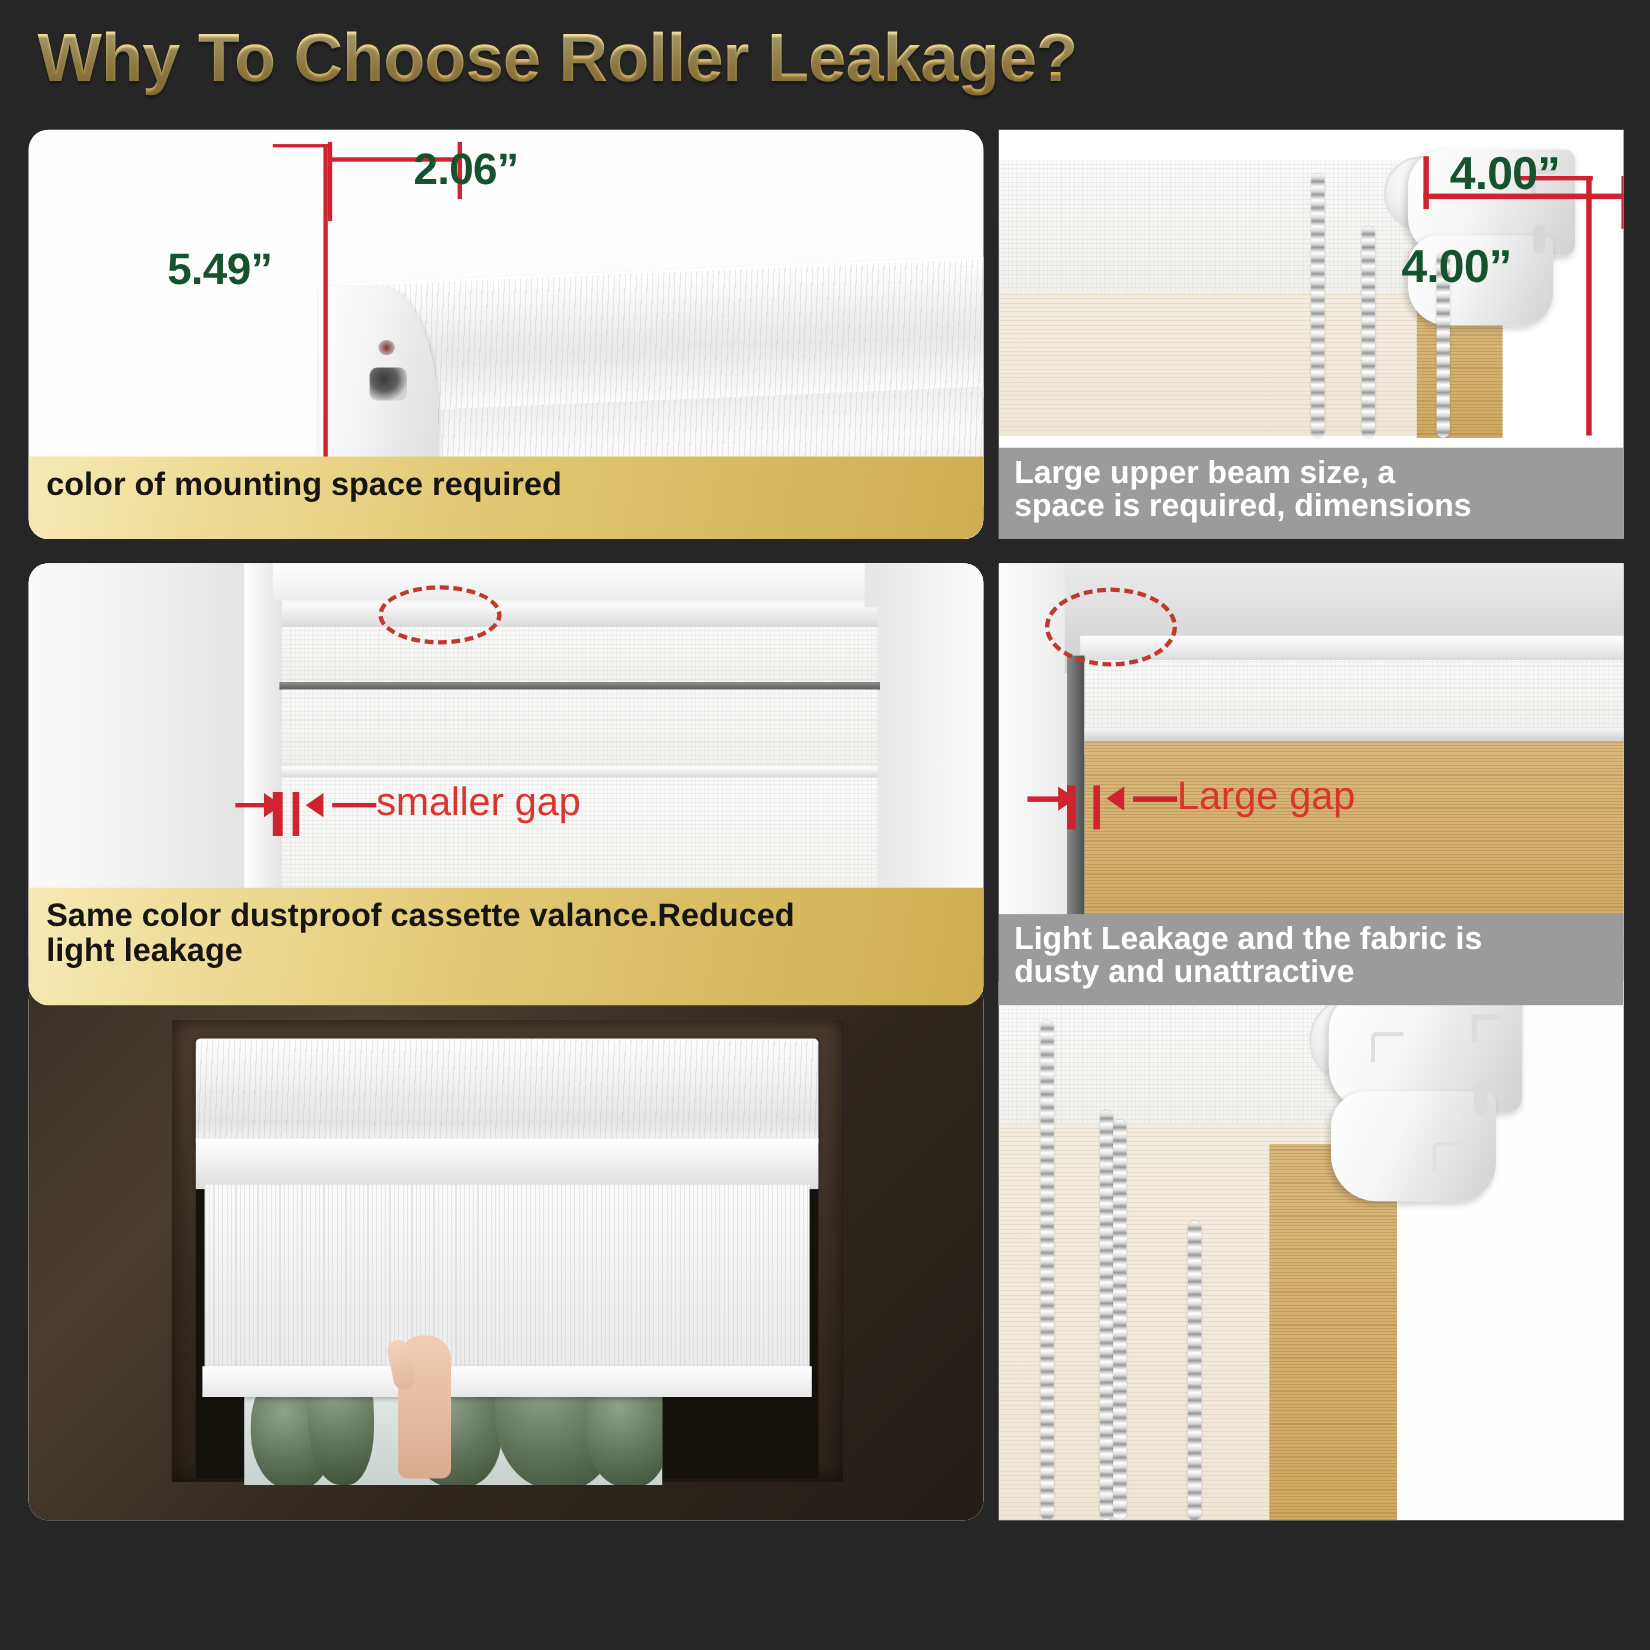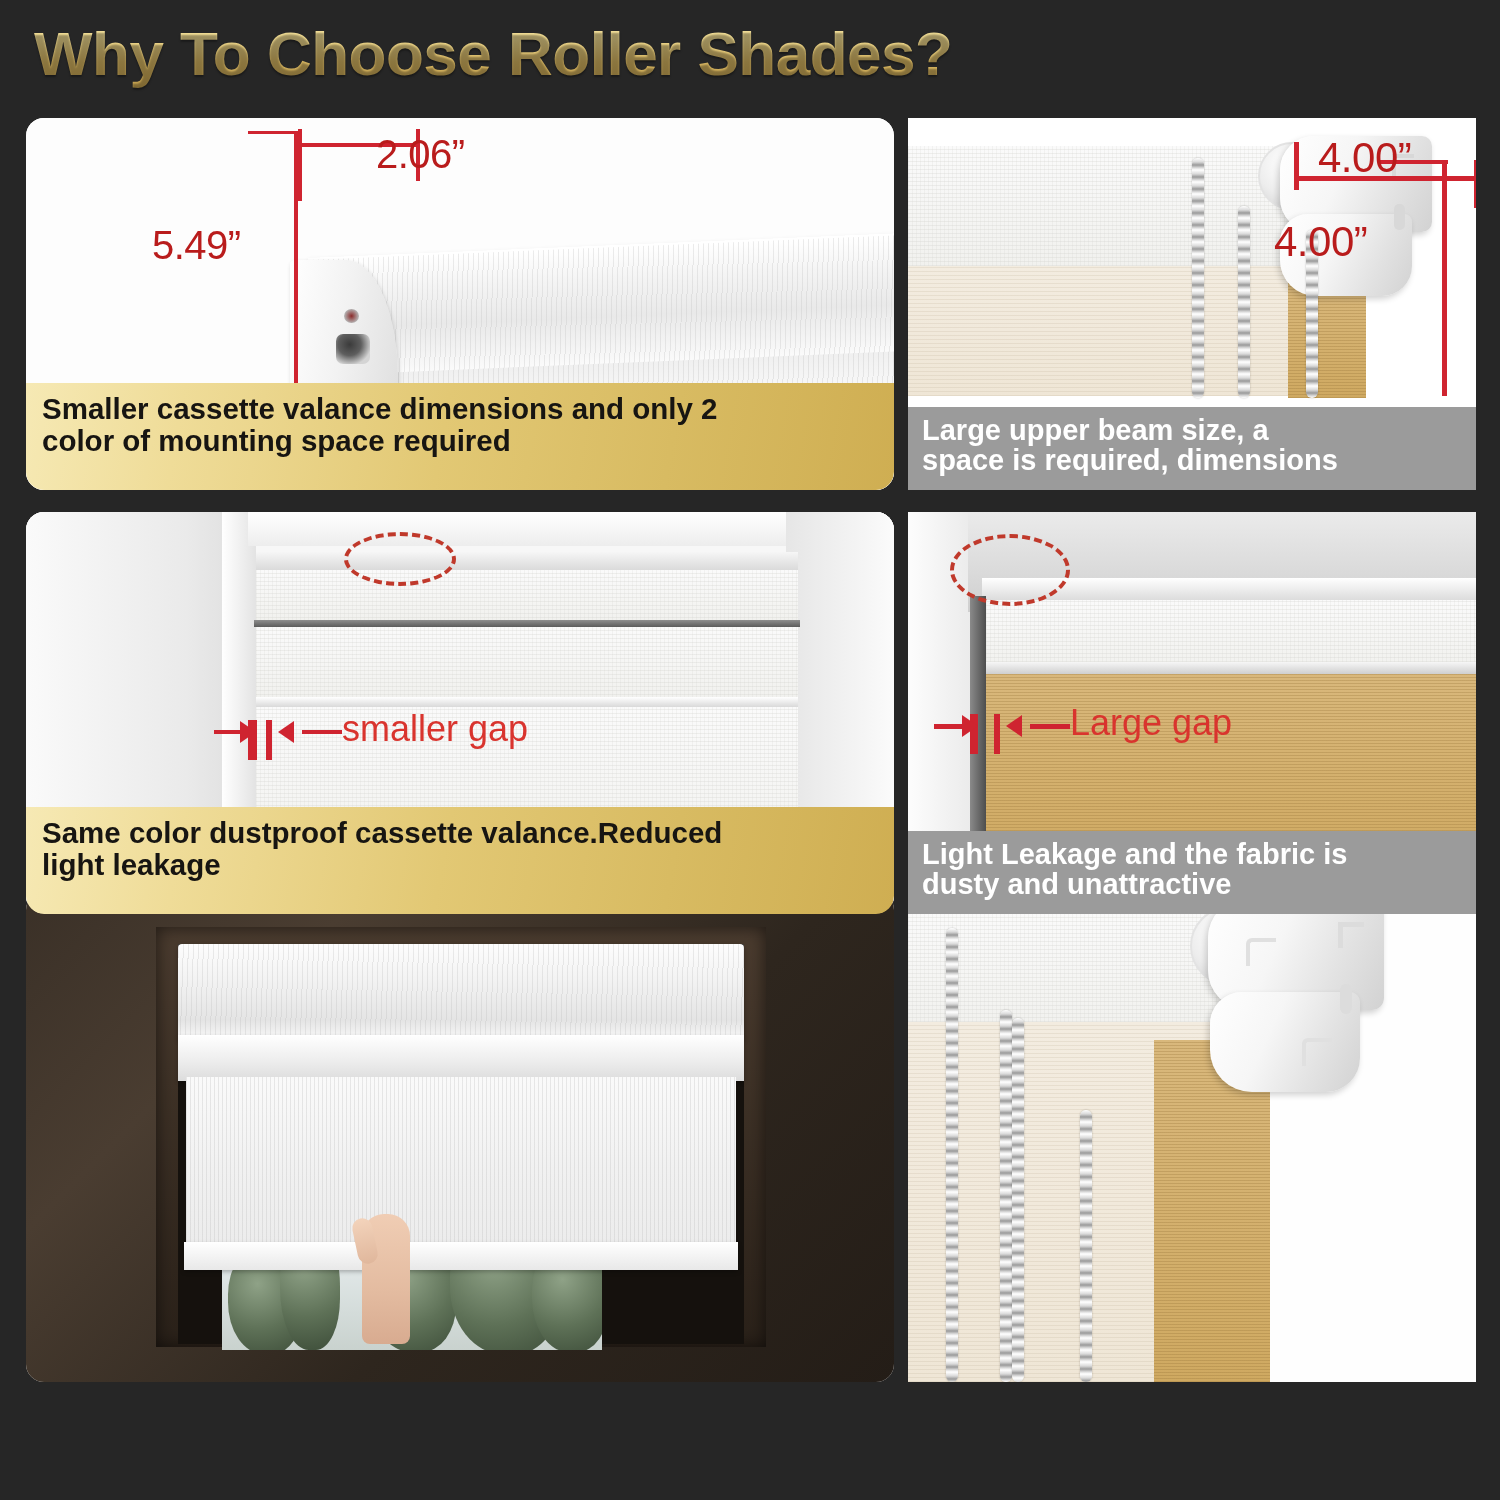--- a/index.html
+++ b/index.html
@@ -47,21 +47,21 @@
     padding-bottom:34px;
   }
   .caption.gray {
     background:#9b9b9b; color:#ffffff; font-size:29px;
     padding:8px 14px 14px 14px;
   }
   .cap-line { display:block; white-space:nowrap; }
 
   
   .dimtxt {
-    position:absolute; color:#b91c1c; font-weight:normal;
+    position:absolute; color:#14532d; font-weight:bold;
     white-space:nowrap; z-index:30; letter-spacing:-0.5px;
   }
   .dimline { position:absolute; background:#cf2430; z-index:29; }
   .redlabel { position:absolute; color:#d9342e; white-space:nowrap; z-index:30; }
 
   
   .p1-bg { position:absolute; inset:0; background:#fdfdfd; }
   .p1-valance {
     position:absolute; left:282px; top:140px; width:640px; height:128px;
     background:linear-gradient(180deg,#ffffff 0%,#f4f4f4 25%,#e9e9e9 55%,#f7f7f7 85%,#ffffff 100%);
@@ -204,21 +204,21 @@
     position:absolute; left:158px; top:350px; width:554px; height:28px;
     background:linear-gradient(180deg,#ffffff,#e8e8e8);
     box-shadow:0 2px 4px rgba(0,0,0,.25);
     z-index:5;
   }
 </style>
 </head>
 <body>
 
 <div id="title-bar">
-  <div id="page-title">Why To Choose Roller Shades?</div>
+  <div id="page-title">Why To Choose Roller Leakage?</div>
 </div>
 
 <div class="panel left r1">
   <div class="scene">
     <div class="p1-bg"></div>
     <div class="p1-valance"></div>
     <div class="p1-lower"></div>
     <div class="p1-endcap"></div>
     <div class="p1-screw3"></div>
     <div class="p1-screw1"></div>
@@ -228,21 +228,20 @@
     <div class="dimline" style="left:272px; top:11px; width:4px; height:72px;"></div>
     <div class="dimline" style="left:390px; top:11px; width:4px; height:52px;"></div>
     <div class="dimtxt" style="left:350px; top:14px; font-size:40px;">2.06”</div>
 
     <div class="dimline" style="left:268px; top:13px; width:4px; height:332px;"></div>
     <div class="dimline" style="left:222px; top:13px; width:50px; height:3px;"></div>
     <div class="dimline" style="left:222px; top:342px; width:50px; height:3px;"></div>
     <div class="dimtxt" style="left:126px; top:105px; font-size:40px;">5.49”</div>
   </div>
   <div class="caption gold">
-    <span class="cap-line">Smaller cassette valance dimensions and only 2</span>
     <span class="cap-line">color of mounting space required</span>
   </div>
 </div>
 
 <div class="panel right r1">
   <div class="scene">
     <div class="fab-white" style="left:0; top:28px; width:400px; height:120px;"></div>
     <div class="fab-cream" style="left:0; top:148px; width:400px; height:130px;"></div>
     <div class="fab-tan" style="left:380px; top:165px; width:78px; height:115px;"></div>
 

